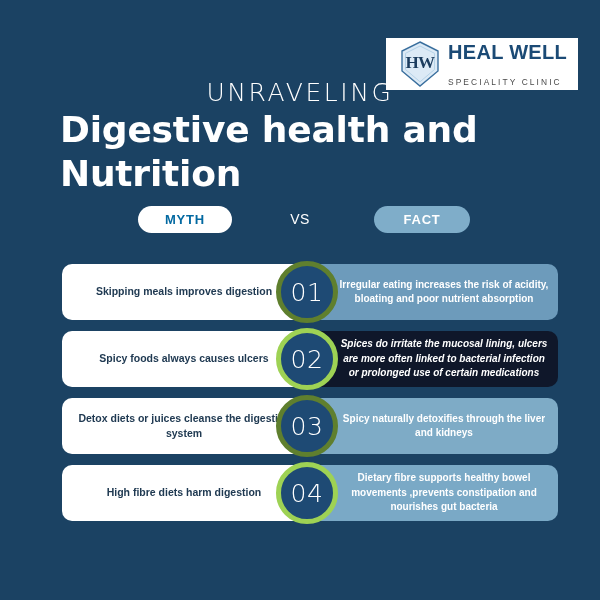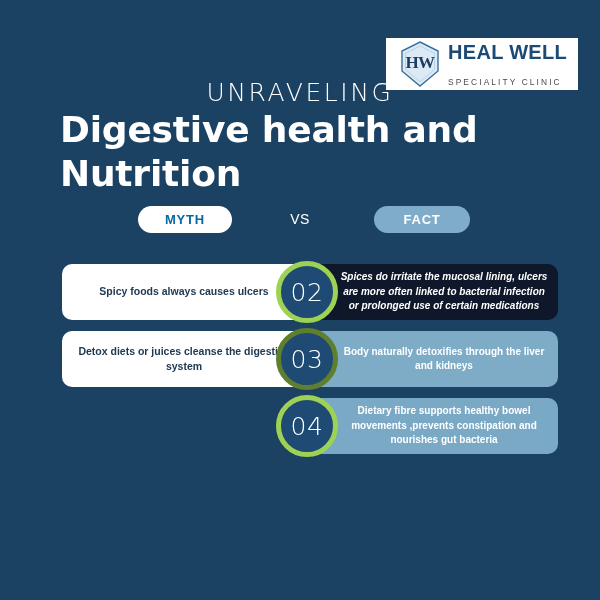--- a/index.html
+++ b/index.html
@@ -232,41 +232,55 @@
 
 <div class="pill-row">
   <div class="pill pill-myth">MYTH</div>
   <div class="vs">VS</div>
   <div class="pill pill-fact">FACT</div>
 </div>
 
 <div class="rows" id="rows-container">
     <div class="row">
       <div class="myth-card">
+        <div class="myth-text">Skipping meals improves digestion</div>
+      </div>
+      <div class="fact-card" style="background: rgb(109, 155, 187);">
+        <div class="fact-text">Irregular eating increases the risk of acidity, bloating and poor nutrient absorption</div>
+      </div>
+      <div class="num-circle" style="border: 5px solid rgb(95, 127, 46);">
+        <span class="num-text">01</span>
+      </div>
+    </div>
+    <div class="row">
+      <div class="myth-card">
         <div class="myth-text">Spicy foods always causes ulcers</div>
       </div>
       <div class="fact-card" style="background: #0f172a; font-style: italic;">
         <div class="fact-text">Spices do irritate the mucosal lining, ulcers are more often linked to bacterial infection or prolonged use of certain medications</div>
       </div>
       <div class="num-circle" style="border: 5px solid rgb(158, 210, 84);">
         <span class="num-text">02</span>
       </div>
     </div>
     <div class="row">
       <div class="myth-card">
         <div class="myth-text">Detox diets or juices cleanse the digestive system</div>
       </div>
       <div class="fact-card" style="background: rgb(126, 171, 198);">
-        <div class="fact-text">Body naturally detoxifies through the liver and kidneys</div>
+        <div class="fact-text">Spicy naturally detoxifies through the liver and kidneys</div>
       </div>
       <div class="num-circle" style="border: 5px solid rgb(95, 127, 46);">
         <span class="num-text">03</span>
       </div>
     </div>
     <div class="row">
+      <div class="myth-card">
+        <div class="myth-text">High fibre diets harm digestion</div>
+      </div>
       <div class="fact-card" style="background: rgb(122, 169, 198);">
         <div class="fact-text">Dietary fibre supports healthy bowel movements ,prevents constipation and nourishes gut bacteria</div>
       </div>
       <div class="num-circle" style="border: 5px solid rgb(158, 210, 84);">
         <span class="num-text">04</span>
       </div>
     </div>
   </div>
 
 </body></html>

